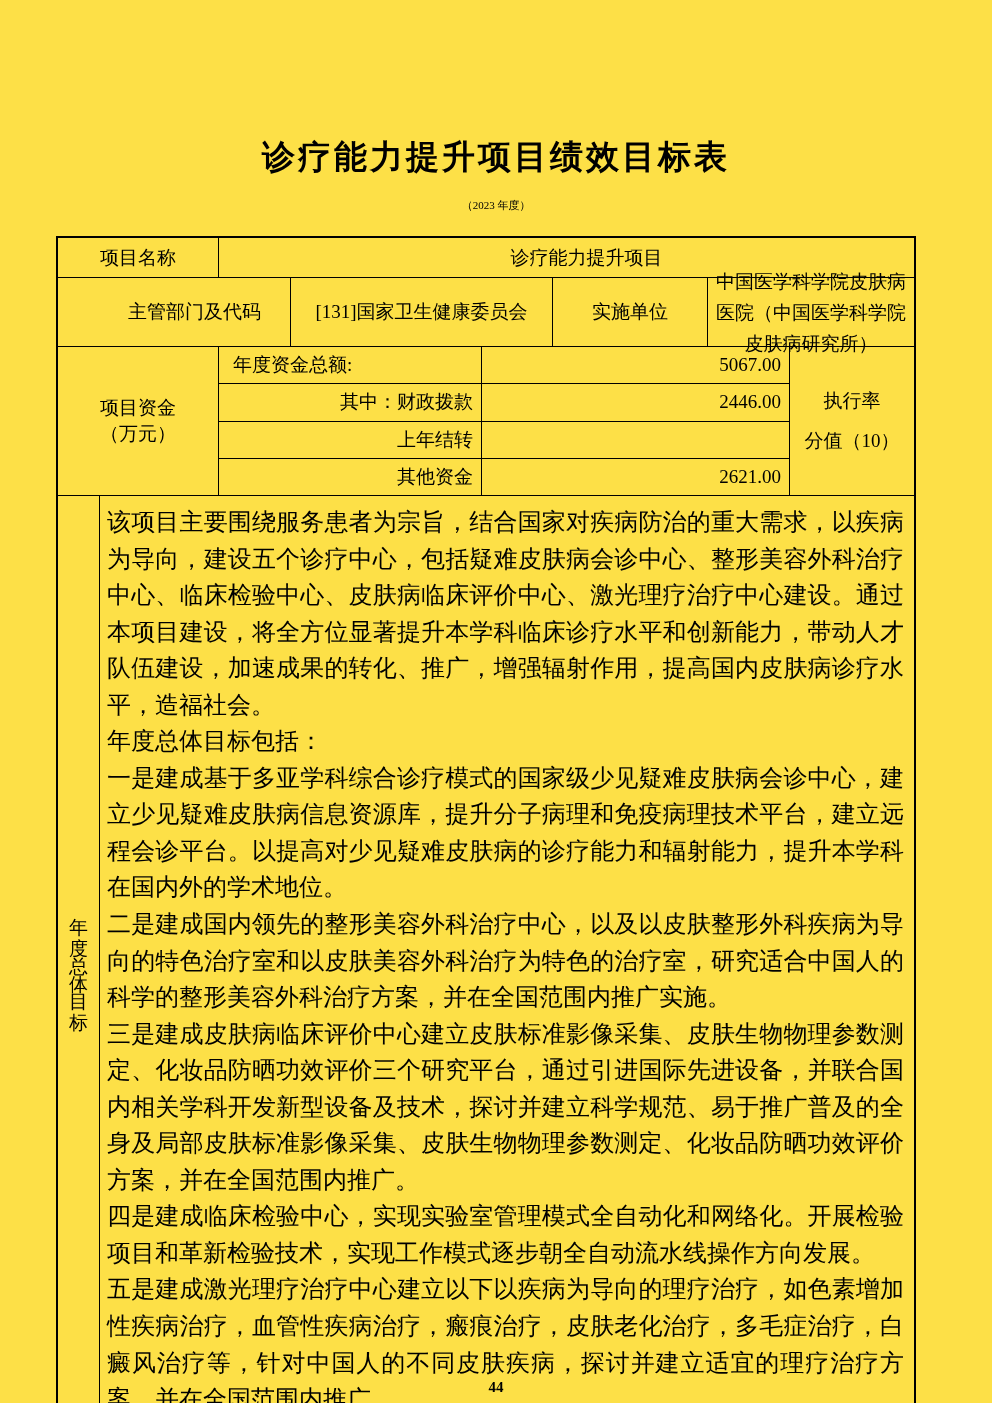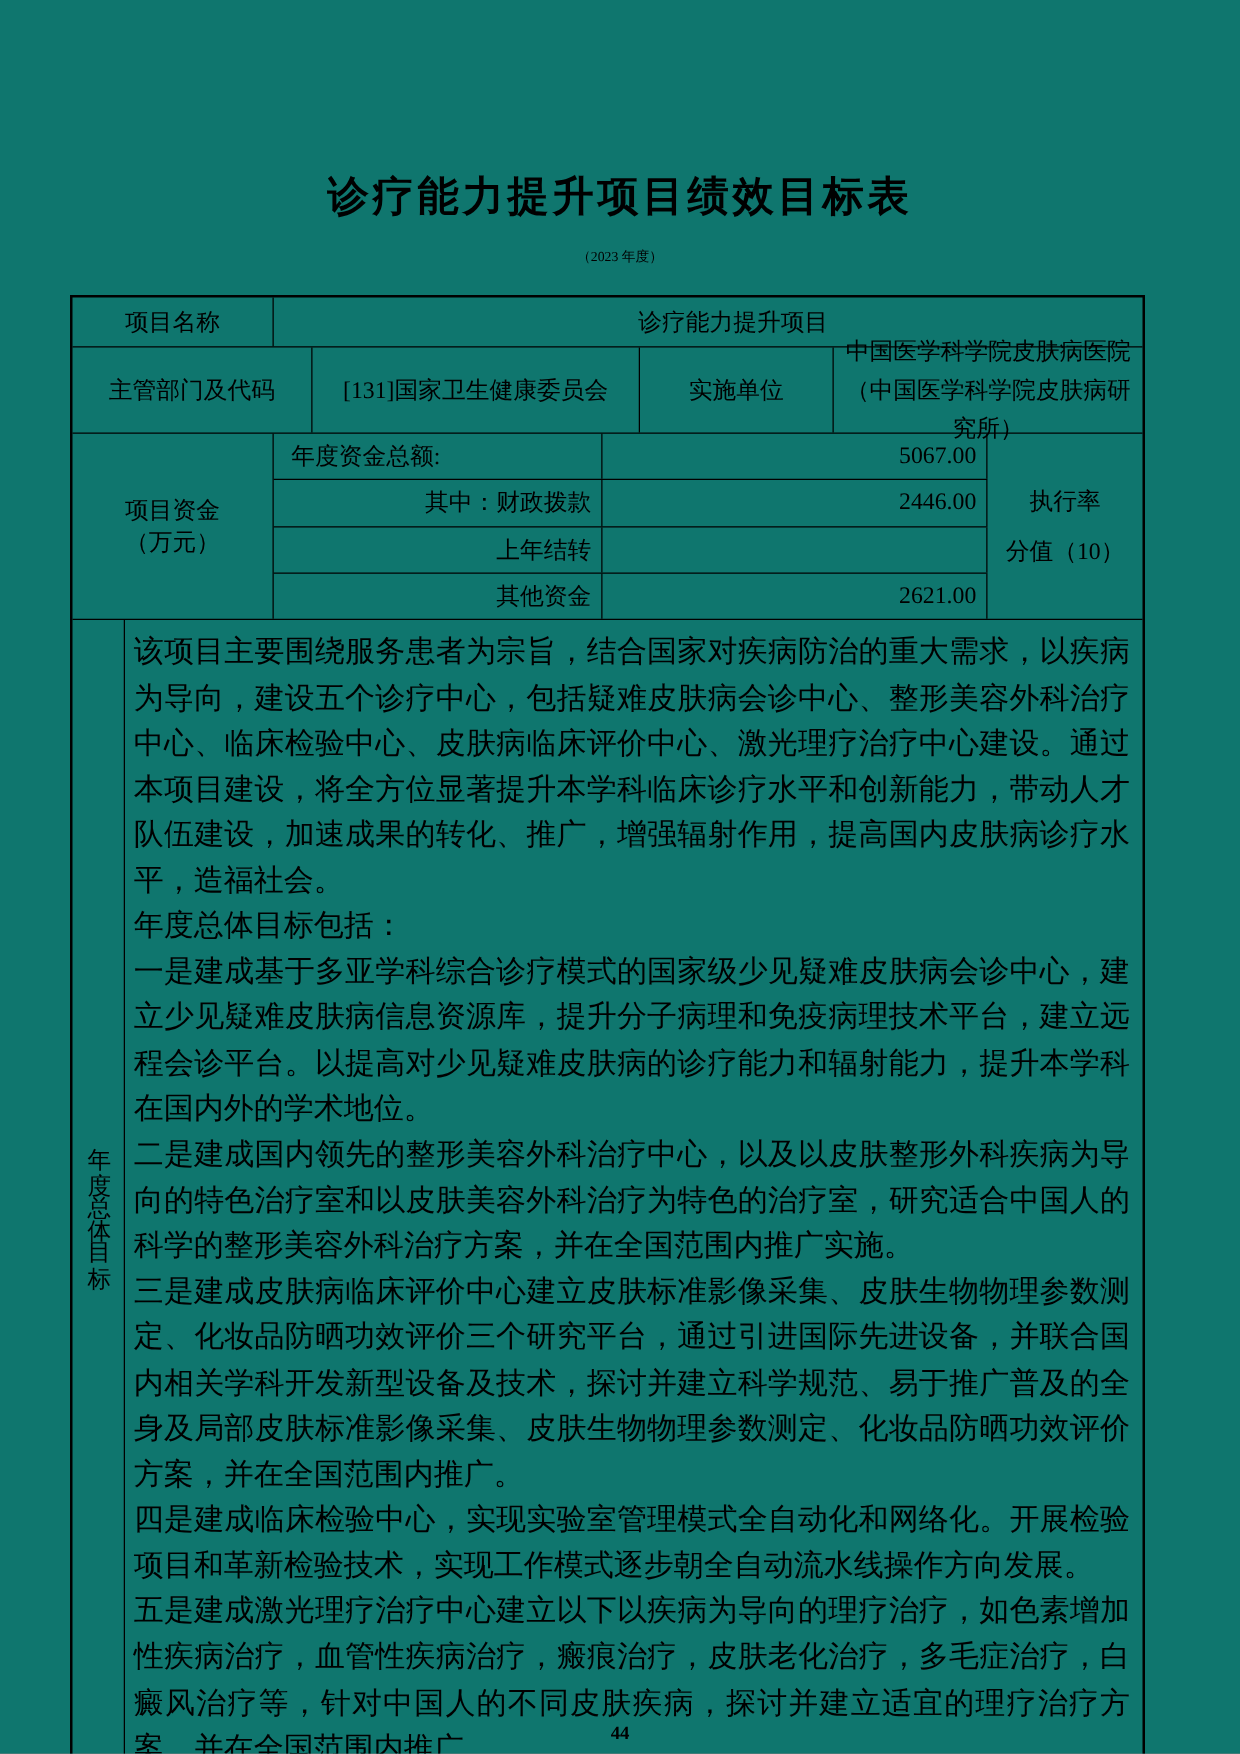--- a/index.html
+++ b/index.html
@@ -1,18 +1,18 @@
 <!DOCTYPE html>
 <html><head>
 <meta charset="utf-8">
 <style>
   * { margin:0; padding:0; box-sizing:border-box; }
   html,body { background:#888; }
   .page {
-    position:relative; width:992px; height:1403px; background:#0f766e;
+    position:relative; width:992px; height:1403px; background:#fde047;
     margin:0 auto; overflow:hidden;
     font-family:"Liberation Serif","DejaVu Serif",serif;
     color:#000;
   }
   .doc-title {
     position:absolute; top:135px; left:0; width:100%;
     text-align:center; font-size:33px; font-weight:bold; letter-spacing:3px;
   }
   .doc-subtitle {
     position:absolute; top:198px; left:0; width:100%;
@@ -25,21 +25,21 @@
   }
   .trow { display:flex; border-bottom:1px solid #000; }
   .cell { display:flex; align-items:center; justify-content:center; text-align:center; }
   .br { border-right:1px solid #000; }
   
   .rowA { height:40px;gap:40px; }
   .rowA .c1 { width:161px; }
   .rowA .c2 { flex:1; }
   
   .rowB { height:69px; }
-  .rowB .c1 { width:192px; }
+  .rowB .c1 { width:192px;margin-left:41px; }
   .rowB .c2 { width:262px; }
   .rowB .c3 { width:155px; }
   .rowB .c4 { flex:1; line-height:31px; padding:0 4px; }
   
   .funding { height:149px; }
   .funding .fcol1 { width:161px; flex-direction:column; }
   .funding .fmid { flex:1; display:flex; flex-direction:column; }
   .frow { display:flex; flex:1; border-bottom:1px solid #000; }
   .frow:last-child { border-bottom:none; }
   .frow .flabel { width:263px; display:flex; align-items:center; border-right:1px solid #000; }

